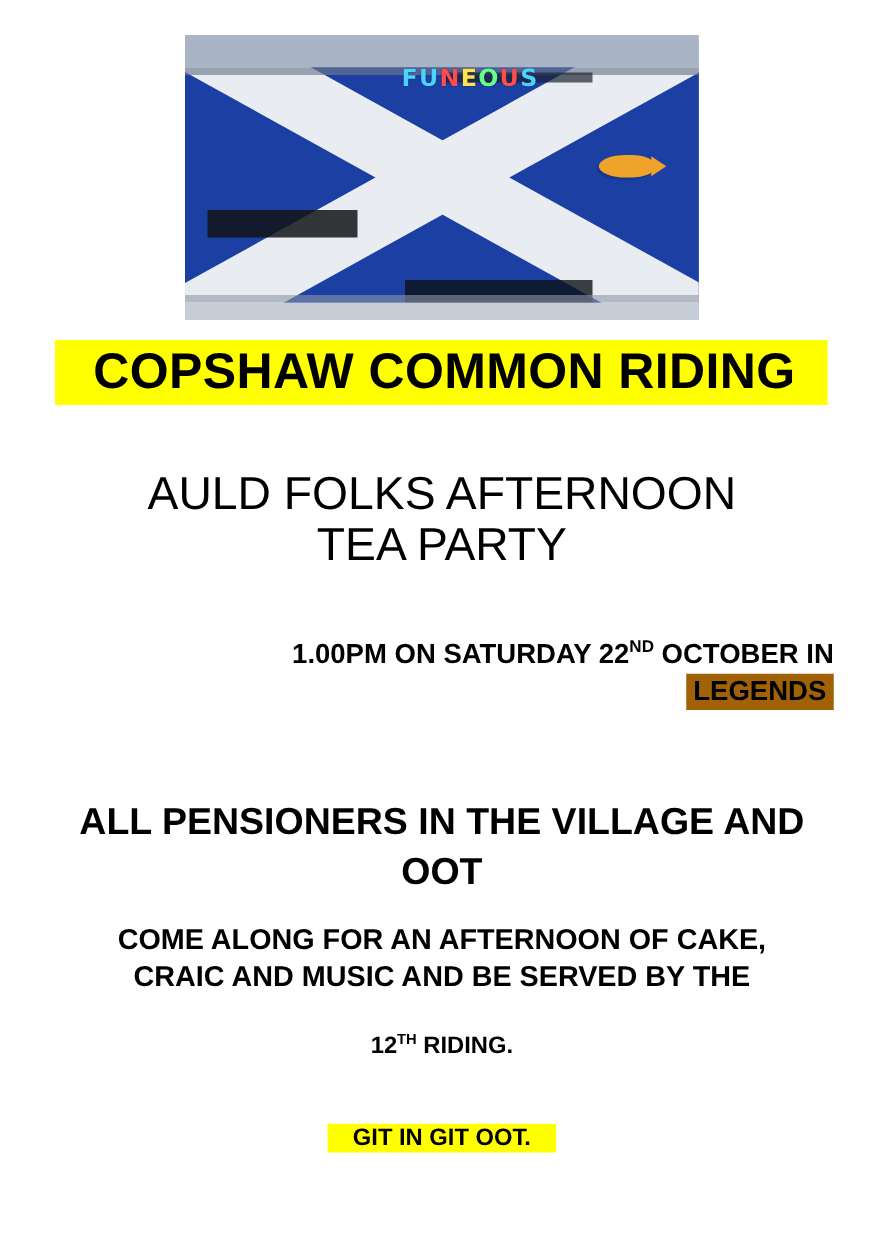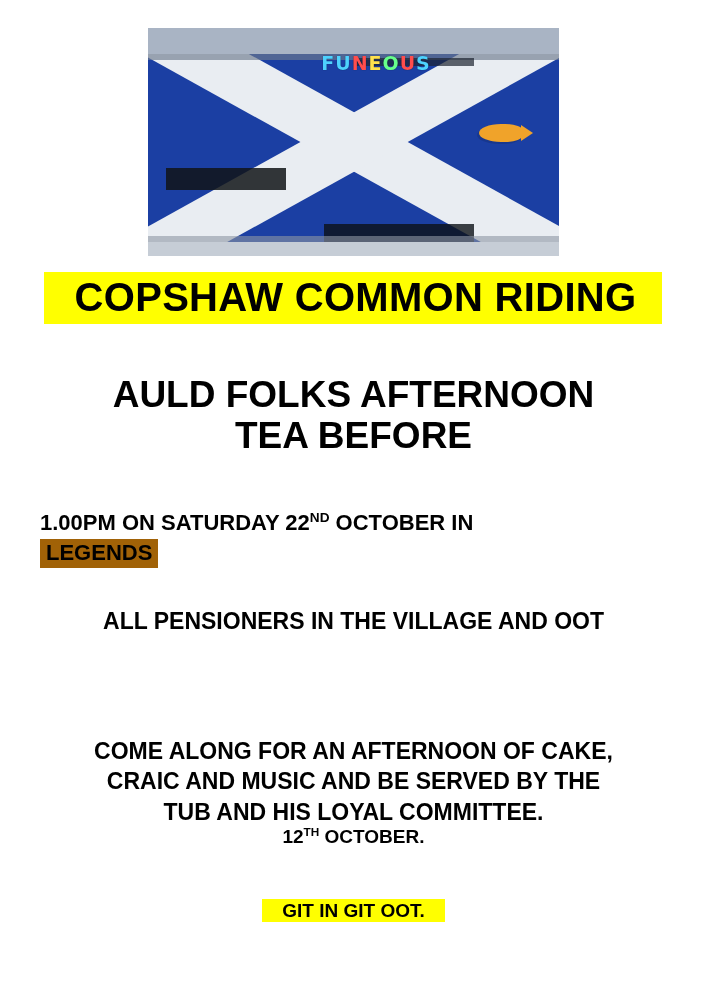--- a/index.html
+++ b/index.html
@@ -154,50 +154,50 @@
     box-sizing: border-box;
   }
 
   .subtitle {
     position: absolute;
     left: 40px;
     top: 374px;
     width: 627px;
     text-align: center;
     font-size: 37px;
-    font-weight: bold;
+    font-weight: normal;
     line-height: 1.12;
   }
 
   .when {
     position: absolute;
     left: 40px;
     top: 508px;
     width: 627px;
-    text-align: left;
+    text-align: right;
     font-size: 22px;
     font-weight: bold;
     line-height: 1.38;
   }
   .venue-hl {
     background: #a16207;
     padding: 1px 6px 2px 6px;
     display: inline-block;
     line-height: 1.15;
   }
 
   .para {
     position: absolute;
     left: 40px;
     width: 627px;
     text-align: center;
     font-weight: bold;
     line-height: 1.32;
   }
-  .p1 { top: 606px; font-size: 23px; }
+  .p1 { top: 638px; font-size: 30px; }
   .p2 { top: 736px; font-size: 23px; }
   .p3 { top: 824px; font-size: 19px; }
 
   .closing {
     position: absolute;
     left: 40px;
     top: 900px;
     width: 627px;
     text-align: center;
     font-size: 19px;
@@ -232,41 +232,40 @@
     <div class="dark-block"></div>
     <div class="dark-block2"></div>
     <div class="photo-bottom-strip2"></div>
     <div class="photo-bottom-strip"></div>
   </div>
 
   <div class="title-hl">COPSHAW COMMON RIDING</div>
 
   <div class="subtitle">
     <div>AULD FOLKS AFTERNOON</div>
-    <div>TEA BEFORE</div>
+    <div>TEA PARTY</div>
   </div>
 
   <div class="when">
     <span>1.00PM ON SATURDAY 22</span><sup>ND</sup><span> OCTOBER IN</span>
     <div>
       <span class="venue-hl">LEGENDS</span>
     </div>
   </div>
 
   <div class="para p1">
     <div>ALL PENSIONERS IN THE VILLAGE AND OOT</div>
   </div>
 
   <div class="para p2">
     <div>COME ALONG FOR AN AFTERNOON OF CAKE,</div>
     <div>CRAIC AND MUSIC AND BE SERVED BY THE</div>
-    <div>TUB AND HIS LOYAL COMMITTEE.</div>
   </div>
 
   <div class="para p3">
-    <div><span>12</span><sup>TH</sup><span> OCTOBER.</span></div>
+    <div><span>12</span><sup>TH</sup><span> RIDING.</span></div>
   </div>
 
   <div class="closing">
     <span>GIT IN GIT OOT.</span>
   </div>
 
 </div>
 
 </body></html>

